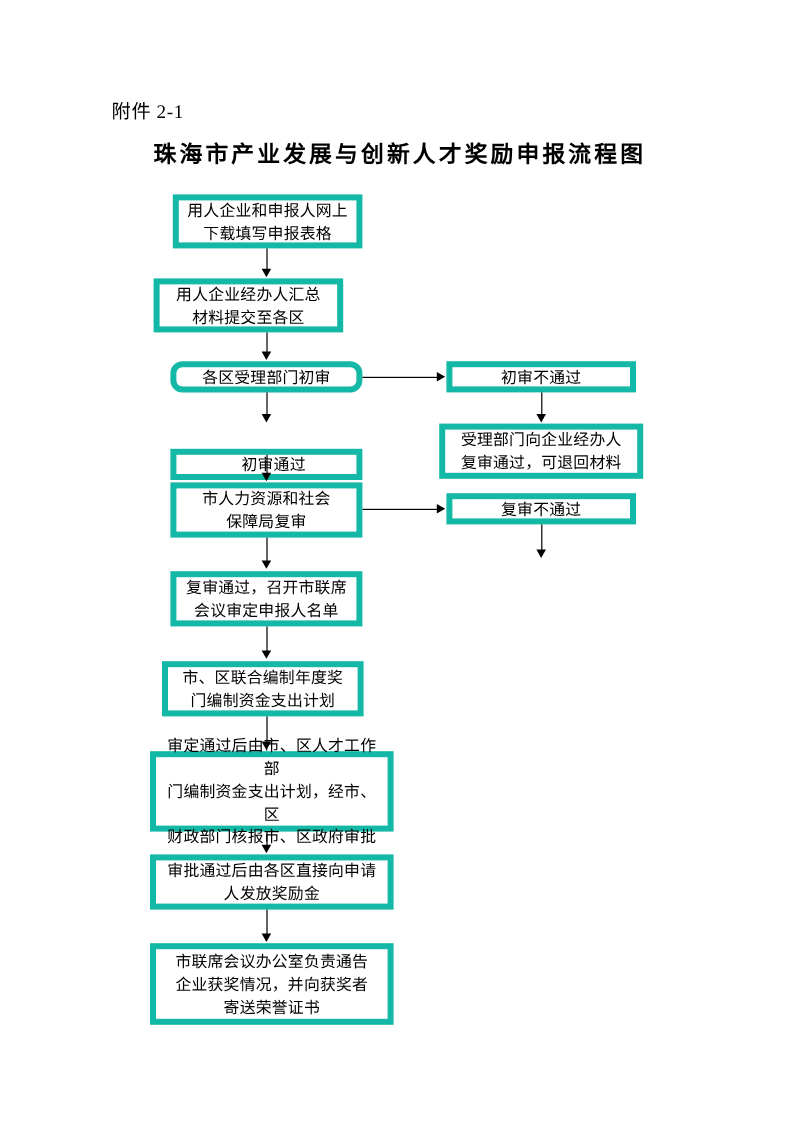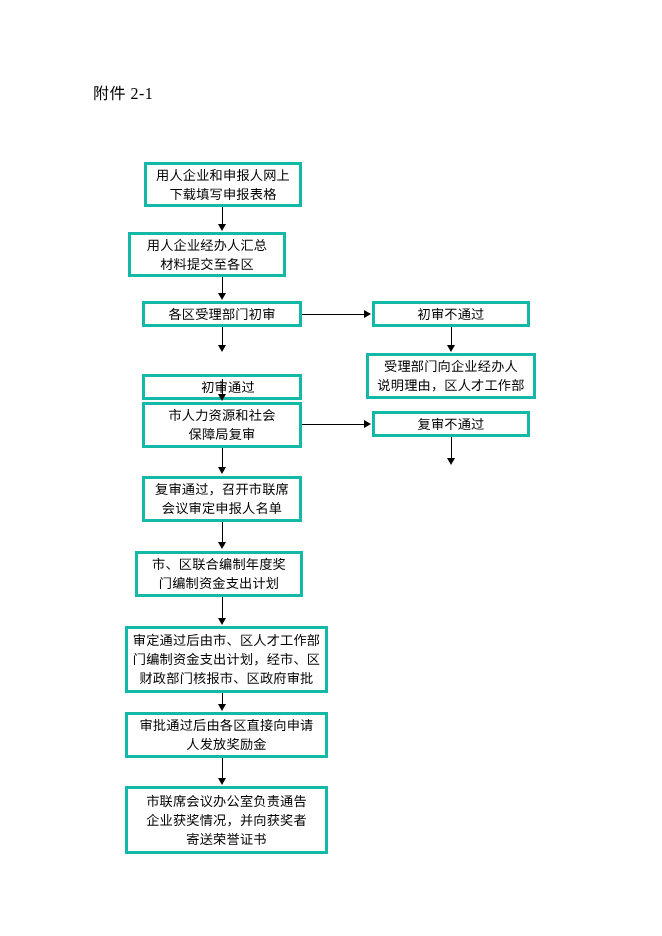--- a/index.html
+++ b/index.html
@@ -43,21 +43,21 @@
     font-weight: bold;
     letter-spacing: 2.6px;
     line-height: 26px;
     white-space: nowrap;
   }
 
   
   .node {
     position: absolute;
     box-sizing: border-box;
-    border: 3px solid #14b8a6;
+    border: 5px solid #14b8a6;
     background: #ffffff;
     display: flex;
     align-items: center;
     justify-content: center;
     text-align: center;
     font-size: 13.2px;
     line-height: 19px;
     letter-spacing: 0.2px;
     padding: 0 4px;
     white-space: pre-line;
@@ -91,28 +91,29 @@
     border-left: 7px solid #000000;
   }
 </style>
 </head>
 <body>
 
 <div id="page">
 
   <div class="attach-label">附件 2-1</div>
 
+  <div class="doc-title">珠海市产业发展与创新人才奖励申报流程图</div>
 
   <div class="node" style="left:144px; top:152px; width:158px; height:45px;">用人企业和申报人网上
 下载填写申报表格</div>
 
   <div class="node" style="left:128px; top:222px; width:158px; height:45px;">用人企业经办人汇总
 材料提交至各区</div>
 
-  <div class="node" style="left:142px; top:291px; width:160px; height:26px;">各区受理部门初审</div>
+  <div class="node" style="left:142px; top:291px; width:160px; height:26px;border-radius:10px;">各区受理部门初审</div>
 
   <div class="node" style="left:142px; top:364px; width:160px; height:26px;padding-left:16px;">初审通过</div>
 
   <div class="node" style="left:142px; top:392px; width:160px; height:46px;">市人力资源和社会
 保障局复审</div>
 
   <div class="node" style="left:142px; top:466px; width:160px; height:46px;">复审通过，召开市联席
 会议审定申报人名单</div>
 
   <div class="node" style="left:135px; top:541px; width:168px; height:46px;">市、区联合编制年度奖
@@ -125,21 +126,21 @@
   <div class="node" style="left:125px; top:702px; width:203px; height:46px;">审批通过后由各区直接向申请
 人发放奖励金</div>
 
   <div class="node" style="left:125px; top:776px; width:203px; height:68px;">市联席会议办公室负责通告
 企业获奖情况，并向获奖者
 寄送荣誉证书</div>
 
   <div class="node" style="left:372px; top:291px; width:158px; height:26px;">初审不通过</div>
 
   <div class="node" style="left:366px; top:343px; width:170px; height:46px;">受理部门向企业经办人
-说明理由，区人才工作部</div>
+复审通过，可退回材料</div>
 
   <div class="node" style="left:372px; top:401px; width:158px; height:26px;">复审不通过</div>
 
 
   <div class="vline" style="left:222px; top:197px; height:18px;"></div>
   <div class="arrow-down" style="left:218px; top:214px;"></div>
 
   <div class="vline" style="left:222px; top:267px; height:17px;"></div>
   <div class="arrow-down" style="left:218px; top:283px;"></div>
 

